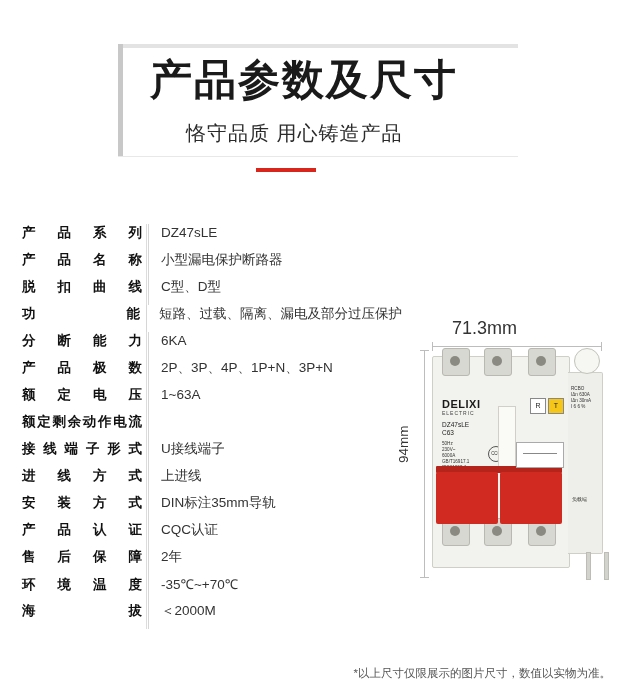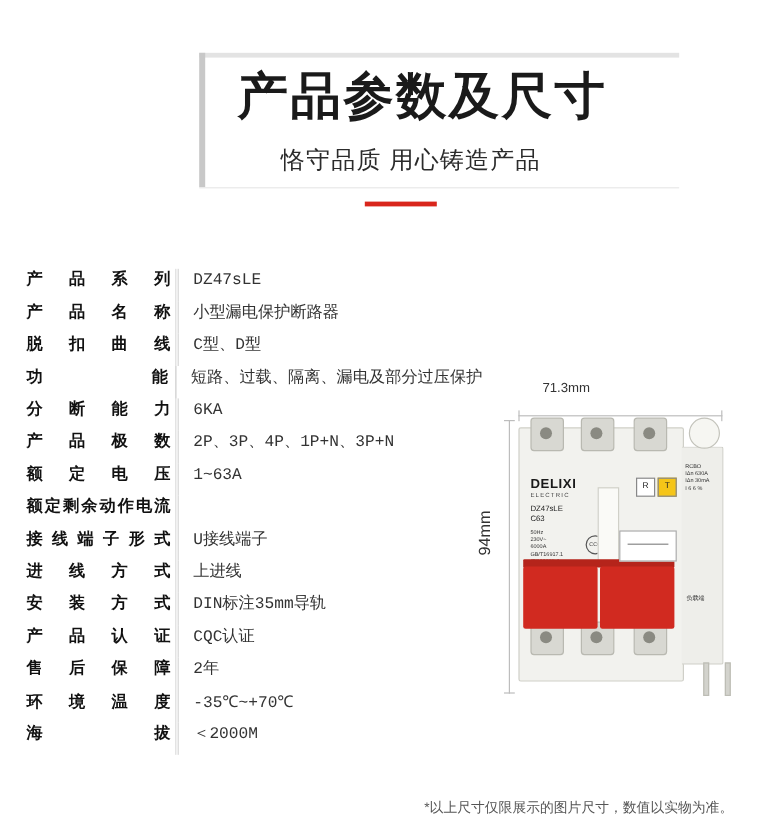--- a/index.html
+++ b/index.html
@@ -21,21 +21,20 @@
     height: 685px;
   }
 
   
   .header {
     position: absolute;
     left: 0;
     top: 0;
     width: 513px;
     height: 190px;
-    margin-left: 48px;
   }
   .header-left-bar {
     position: absolute;
     left: 118px;
     top: 44px;
     width: 5px;
     height: 112px;
     background: #c8c8c8;
   }
   .header-top-line {
@@ -86,21 +85,20 @@
   .spec-table {
     position: absolute;
     left: 22px;
     top: 224px;
     width: 380px;
   }
   .spec-row {
     display: flex;
     align-items: baseline;
     height: 27px;
-    font-family: Liberation Mono, monospace;
   }
   .spec-label {
     width: 122px;
     text-align: justify;
     text-align-last: justify;
     font-size: 13.5px;
     font-weight: bold;
     color: #111;
     white-space: nowrap;
     padding-right: 2px;
@@ -132,21 +130,21 @@
     left: 390px;
     top: 318px;
     width: 230px;
     height: 320px;
   }
   
   .dim-top {
     position: absolute;
     left: 62px;
     top: 0px;
-    font-size: 11px;
+    font-size: 18px;
     color: #333;
     white-space: nowrap;
   }
   .dim-top-line {
     position: absolute;
     left: 42px;
     top: 28px;
     width: 170px;
     height: 1px;
     background: #bdbdbd;

